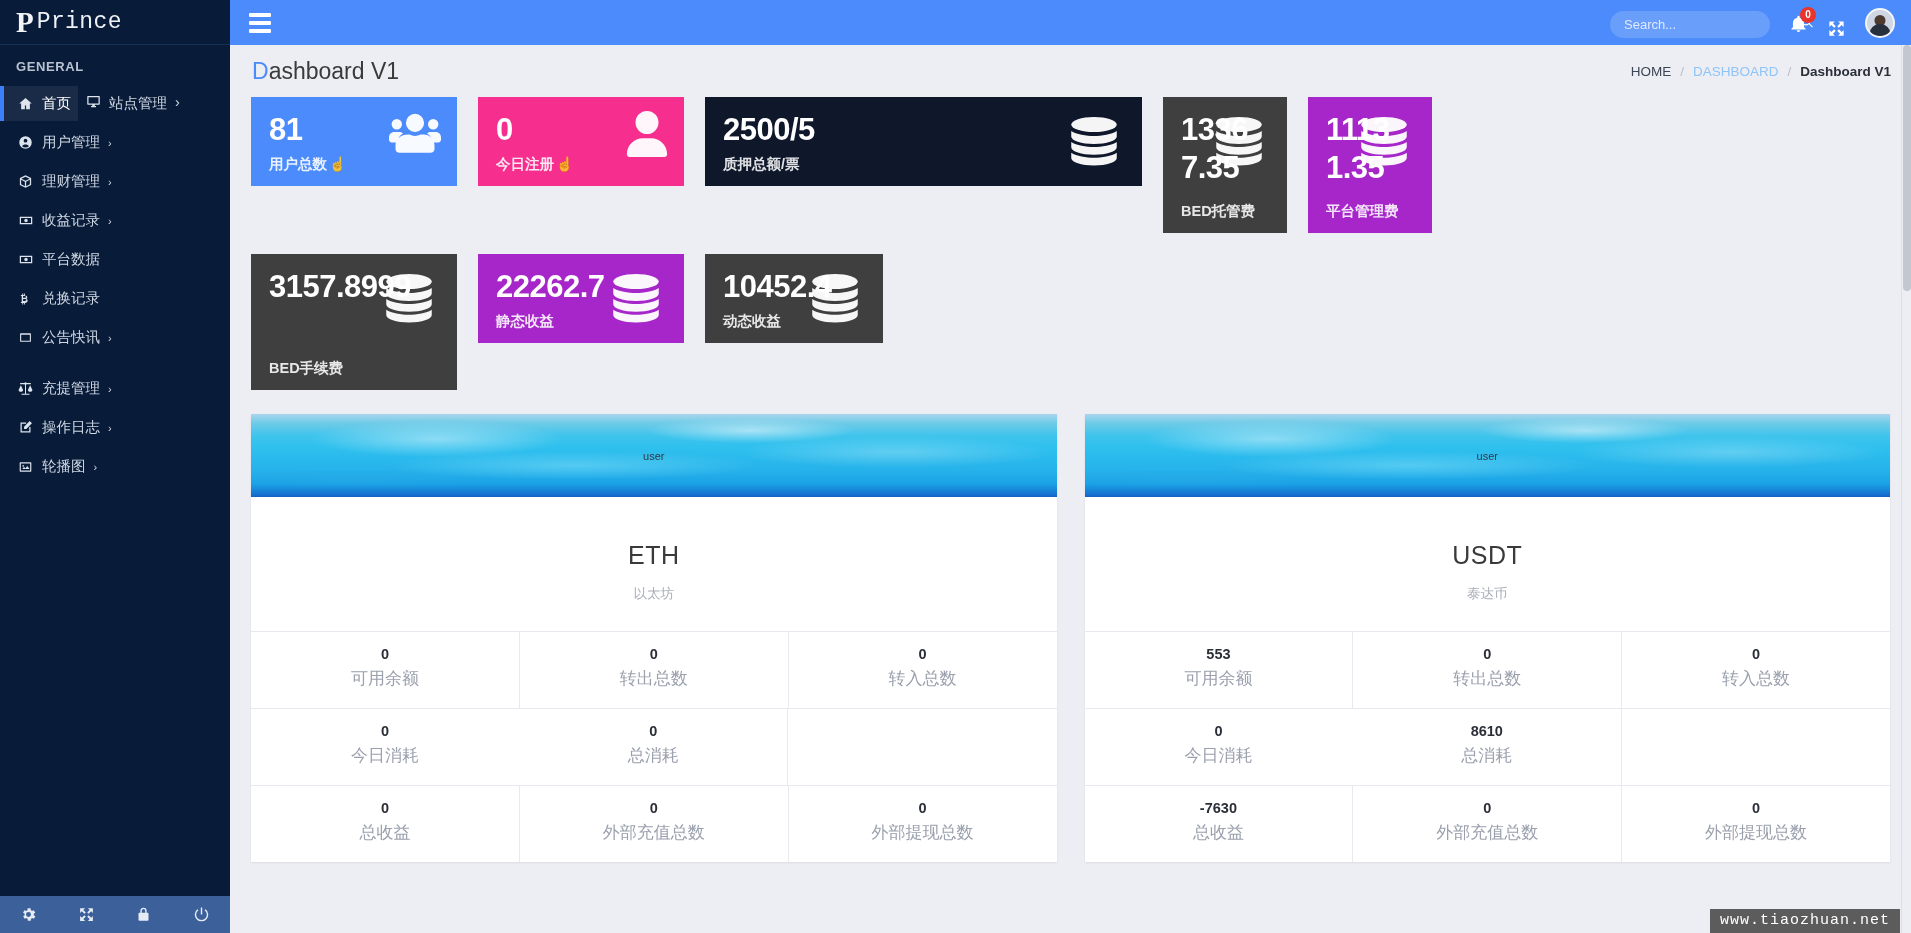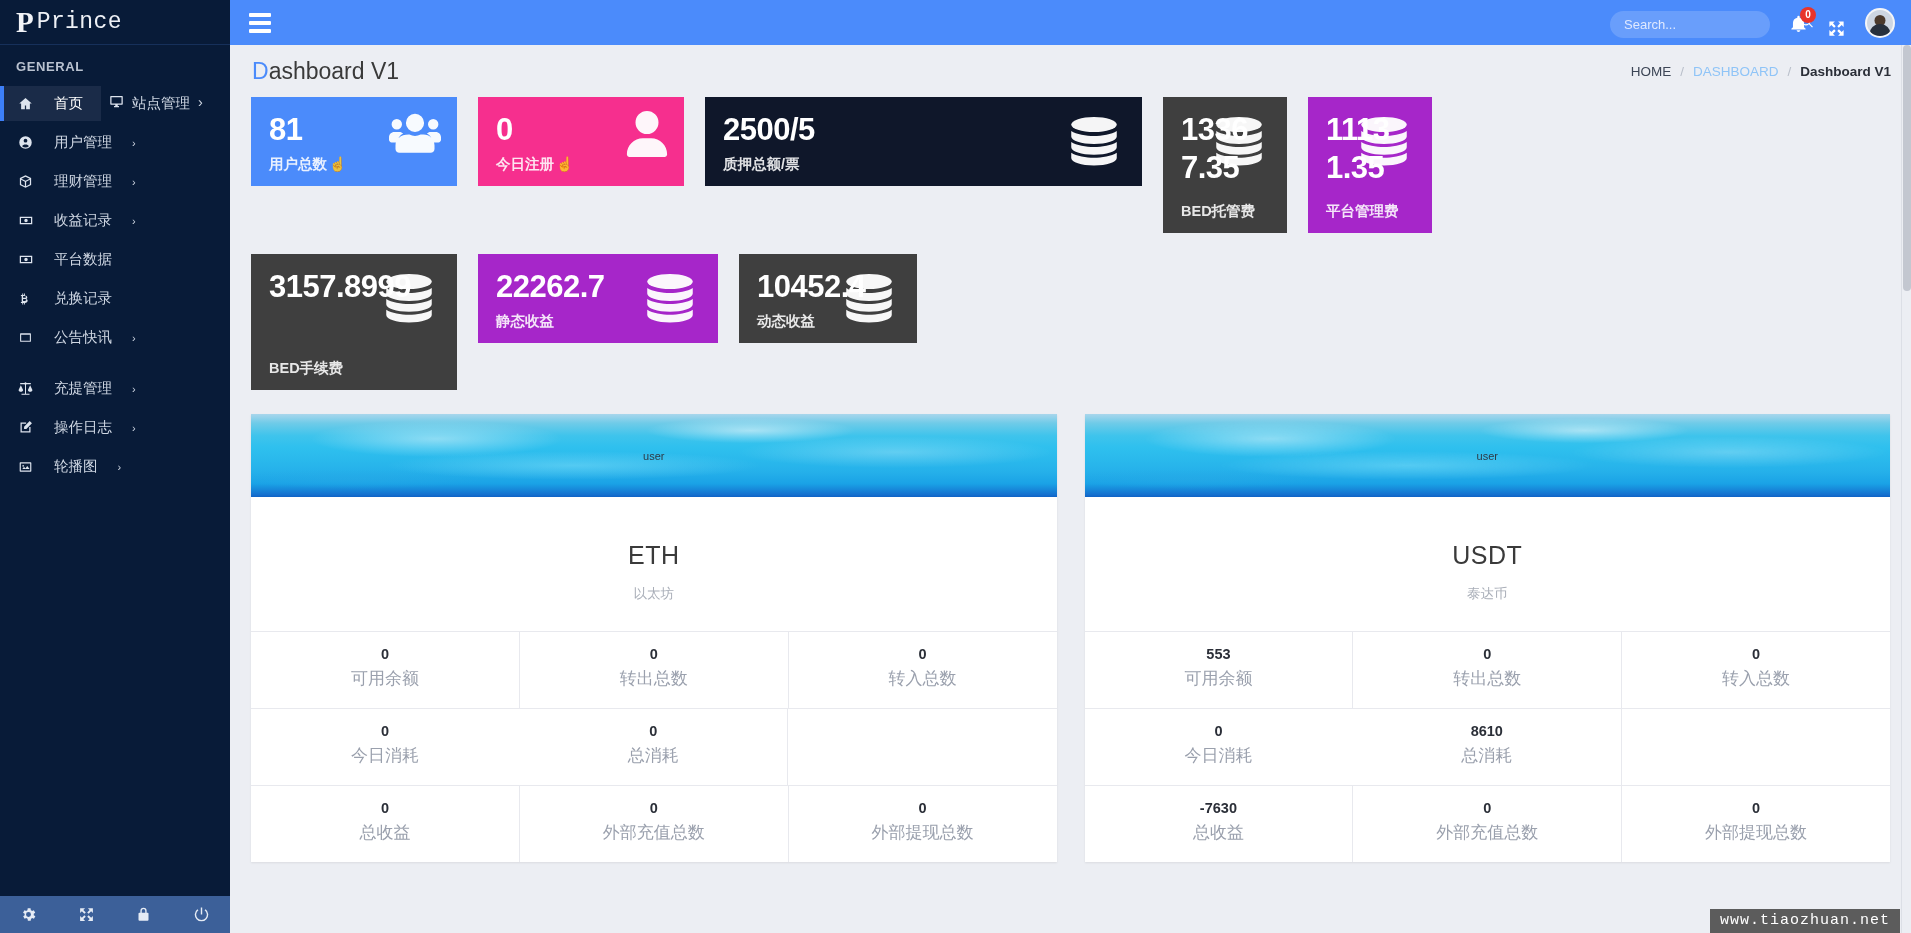--- a/index.html
+++ b/index.html
@@ -28,22 +28,22 @@
   #brand .logo-text {
     font-size:23px; color:#eef1f6; letter-spacing:.4px;
     font-family:Liberation Mono, monospace;
   }
   .nav-head {
     color:#b9c2d0; font-size:13px; font-weight:bold;
     letter-spacing:.6px; padding:14px 0 10px 16px;
   }
   .nav-row { display:flex; align-items:center; min-height:39px; }
   .nav-item {
-    display:flex; align-items:center; gap:19px;
-    padding:8px 18px 8px 16px; color:#cfd7e3; font-size:14.5px;
+    display:flex; align-items:center; gap:7px;
+    padding:8px 7px 8px 16px; color:#cfd7e3; font-size:14.5px;
     cursor:pointer; position:relative; white-space:nowrap;
   }
   .nav-item.active {
     background:#1a2b48; color:#ffffff;
     border-left:4px solid #3d7ff7; padding-left:12px;
   }
   .nav-item .ico { width:19px; display:inline-flex; justify-content:center; flex:0 0 19px; }
   .nav-item .ico svg { fill:#dde4ee; }
   .nav-item .caret { font-size:11px; margin-left:1px; color:#cfd7e3; }
   .nav-sub {
@@ -449,21 +449,21 @@
       <div class="stat-card" style="background: rgb(63, 63, 63); width: 206px; min-height: 136px;">
         <div class="sc-value">3157.8999</div>
         <div class="sc-label">
           <span>BED手续费</span>
         </div>
         <div class="sc-icon big"><svg width="48" height="52" viewBox="0 0 448 512">
             <ellipse cx="224" cy="74" rx="224" ry="74"></ellipse>
             <path d="M448 138.7V192c0 41-100.3 74-224 74S0 233 0 192v-53.3C48.1 172.2 148.6 188 224 188s175.9-15.8 224-49.3zm0 106.7V298c0 41-100.3 74-224 74S0 339 0 298v-52.6C48.1 278.9 148.6 294.7 224 294.7s175.9-15.8 224-49.3zm0 106.6V404c0 41-100.3 74-224 74S0 445 0 404v-52.7C48.1 385.1 148.6 401 224 401s175.9-15.9 224-49.4z"></path>
           </svg></div>
       </div>
-      <div class="stat-card" style="background: rgb(166, 38, 201); width: 240px; min-height: 88px;">
+      <div class="stat-card" style="background: rgb(166, 38, 201); width: 206px; min-height: 88px;">
         <div class="sc-value">22262.7</div>
         <div class="sc-label">
           <span>静态收益</span>
         </div>
         <div class="sc-icon big"><svg width="48" height="52" viewBox="0 0 448 512">
             <ellipse cx="224" cy="74" rx="224" ry="74"></ellipse>
             <path d="M448 138.7V192c0 41-100.3 74-224 74S0 233 0 192v-53.3C48.1 172.2 148.6 188 224 188s175.9-15.8 224-49.3zm0 106.7V298c0 41-100.3 74-224 74S0 339 0 298v-52.6C48.1 278.9 148.6 294.7 224 294.7s175.9-15.8 224-49.3zm0 106.6V404c0 41-100.3 74-224 74S0 445 0 404v-52.7C48.1 385.1 148.6 401 224 401s175.9-15.9 224-49.4z"></path>
           </svg></div>
       </div>
       <div class="stat-card" style="background: rgb(63, 63, 63); width: 178px; min-height: 88px;">

